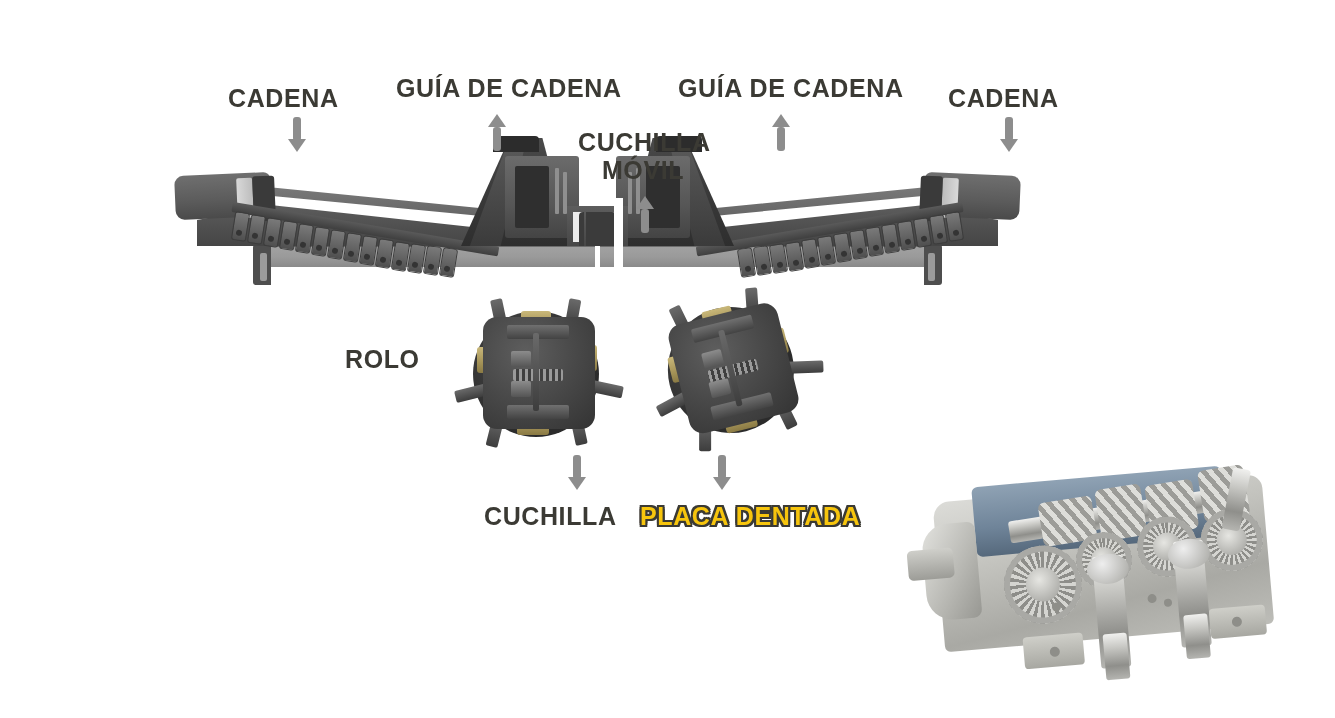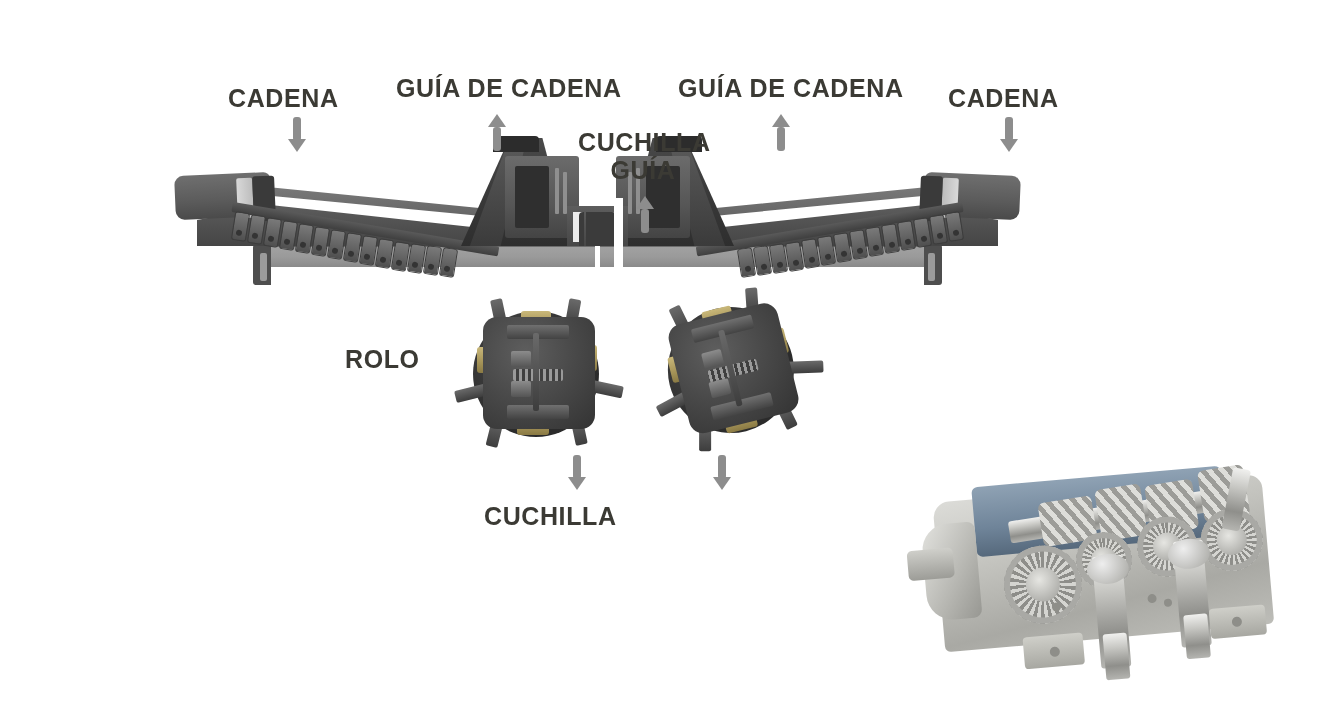--- a/index.html
+++ b/index.html
@@ -415,31 +415,32 @@
     <div class="shaft"></div>
       <div class="head"></div>
   </div>
 
   <div class="label" style="left:228px;top:84px;font-size:25px;">CADENA</div>
 
   <div class="label" style="left:396px;top:74px;font-size:25px;">GUÍA DE CADENA</div>
 
   <div class="label two-line" style="left:578px;top:128px;font-size:25px;width:130px;">
     <div>CUCHILLA</div>
-    <div>GUÍA</div>
+    <div>MÓVIL</div>
   </div>
 
   <div class="label" style="left:678px;top:74px;font-size:25px;">GUÍA DE CADENA</div>
 
   <div class="label" style="left:948px;top:84px;font-size:25px;">CADENA</div>
 
   <div class="label" style="left:345px;top:345px;font-size:25px;">ROLO</div>
 
   <div class="label" style="left:484px;top:502px;font-size:25px;">CUCHILLA</div>
 
+  <div class="label hl" style="left:640px;top:502px;font-size:25px;">PLACA DENTADA</div>
 
   <div class="photo">
     <div class="gearbox">
 
       <div class="housing"></div>
       <div class="housing-cavity"></div>
       <div class="flange"></div>
       <div class="stub"></div>
 
       <div class="shaft" style="left:96px;top:48px;width:210px;height:22px;transform:rotate(-4deg);"></div>

